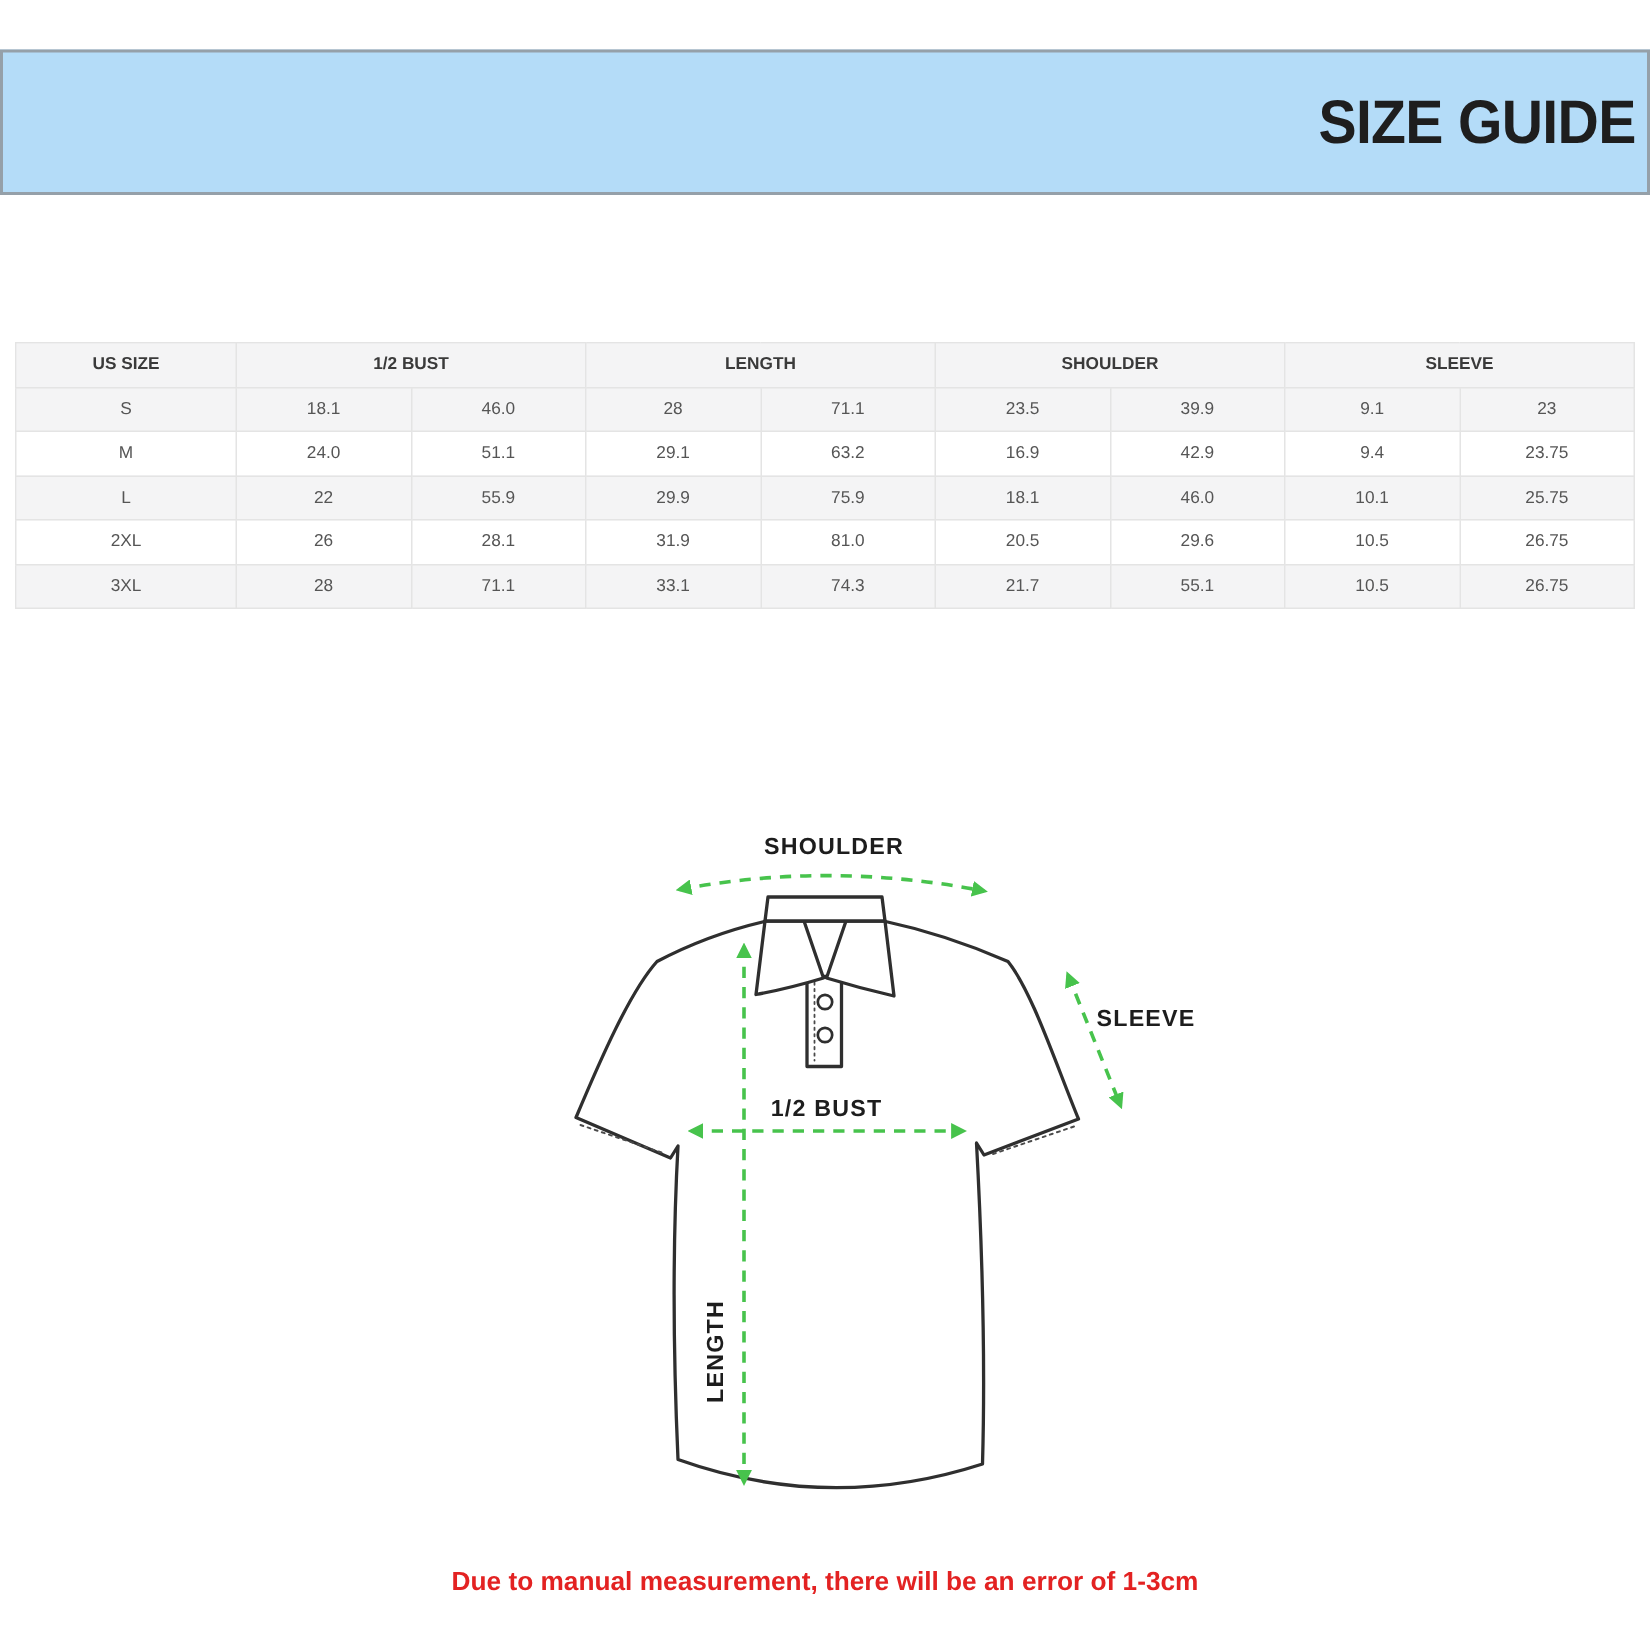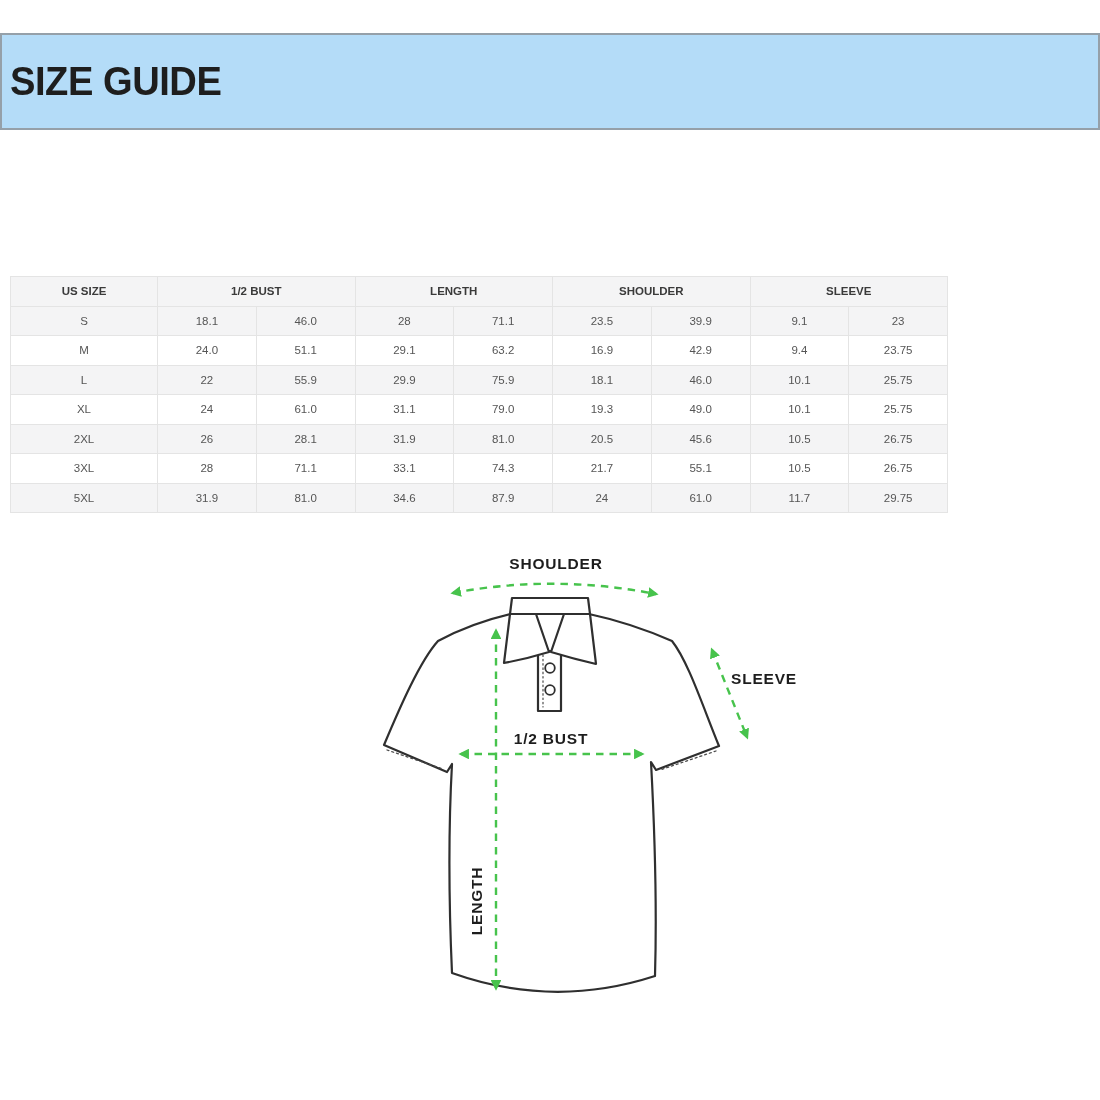--- a/index.html
+++ b/index.html
@@ -4,31 +4,31 @@
 <style>
   html,body{margin:0;padding:0;background:#fff;}
   #page{
     position:relative;width:1100px;height:1100px;background:#ffffff;overflow:hidden;
     font-family:"Liberation Sans","DejaVu Sans",sans-serif;
   }
   
   .banner{
     position:absolute;left:0;top:33px;width:1096px;height:93px;
     background:#b4dcf8;border:2px solid #95a0a9;
-    display:flex;align-items:center;justify-content:flex-start;
+    display:flex;align-items:center;justify-content:flex-end;
   }
   .banner h1{
     margin:0;font-size:41px;font-weight:700;color:#1e1e1e;
     letter-spacing:-0.5px;transform:scaleX(0.93);
   }
   
   .size-table{
-    position:absolute;left:10px;top:228px;width:938px;
+    position:absolute;left:10px;top:228px;width:1080px;
     border-collapse:collapse;table-layout:fixed;
-    font-size:11.5px;color:#555;margin-top:48px;
+    font-size:11.5px;color:#555;
   }
   .size-table th,.size-table td{
     border:1px solid #e4e4e4;text-align:center;vertical-align:middle;
     height:28.5px;padding:0;font-weight:400;
   }
   .size-table thead th{font-weight:700;color:#3a3a3a;font-size:11.5px;}
   .size-table thead tr:first-child{background:#f4f4f5;}
   .size-table tbody tr:nth-child(odd){background:#f4f4f5;}
   .size-table tbody tr:nth-child(even){background:#ffffff;}
   
@@ -97,62 +97,40 @@
           <td>22</td>
           <td>55.9</td>
           <td>29.9</td>
           <td>75.9</td>
           <td>18.1</td>
           <td>46.0</td>
           <td>10.1</td>
           <td>25.75</td>
         </tr>
         <tr>
-          <td>XL</td>
-          <td>24</td>
-          <td>61.0</td>
-          <td>31.1</td>
-          <td>79.0</td>
-          <td>19.3</td>
-          <td>49.0</td>
-          <td>10.1</td>
-          <td>25.75</td>
-        </tr>
-        <tr>
           <td>2XL</td>
           <td>26</td>
           <td>28.1</td>
           <td>31.9</td>
           <td>81.0</td>
           <td>20.5</td>
-          <td>45.6</td>
+          <td>29.6</td>
           <td>10.5</td>
           <td>26.75</td>
         </tr>
         <tr>
           <td>3XL</td>
           <td>28</td>
           <td>71.1</td>
           <td>33.1</td>
           <td>74.3</td>
           <td>21.7</td>
           <td>55.1</td>
           <td>10.5</td>
           <td>26.75</td>
-        </tr>
-        <tr>
-          <td>5XL</td>
-          <td>31.9</td>
-          <td>81.0</td>
-          <td>34.6</td>
-          <td>87.9</td>
-          <td>24</td>
-          <td>61.0</td>
-          <td>11.7</td>
-          <td>29.75</td>
         </tr>
       </tbody>
   </table>
 
   <svg class="diagram" width="460" height="490" viewBox="360 545 460 490" xmlns="http://www.w3.org/2000/svg">
     <defs>
       <marker id="ah" viewBox="0 0 10 10" refX="7.5" refY="5" markerWidth="4.4" markerHeight="4.4" orient="auto-start-reverse">
         <path d="M0,0 L10,5 L0,10 Z" fill="#47c34c"></path>
       </marker>
     </defs>
@@ -194,14 +172,15 @@
     </g>
 
     <g fill="#1d1d1d" font-weight="700" font-size="15.5" letter-spacing="0.8" text-anchor="middle" font-family="Liberation Sans, DejaVu Sans, sans-serif">
       <text x="556" y="569">SHOULDER</text>
       <text x="764" y="684">SLEEVE</text>
       <text x="551" y="744">1/2 BUST</text>
       <text x="477" y="906" transform="rotate(-90 477,901)">LENGTH</text>
     </g>
   </svg>
 
+  <div class="note">Due to manual measurement, there will be an error of 1-3cm</div>
 
 </div>
 
 </body></html>

